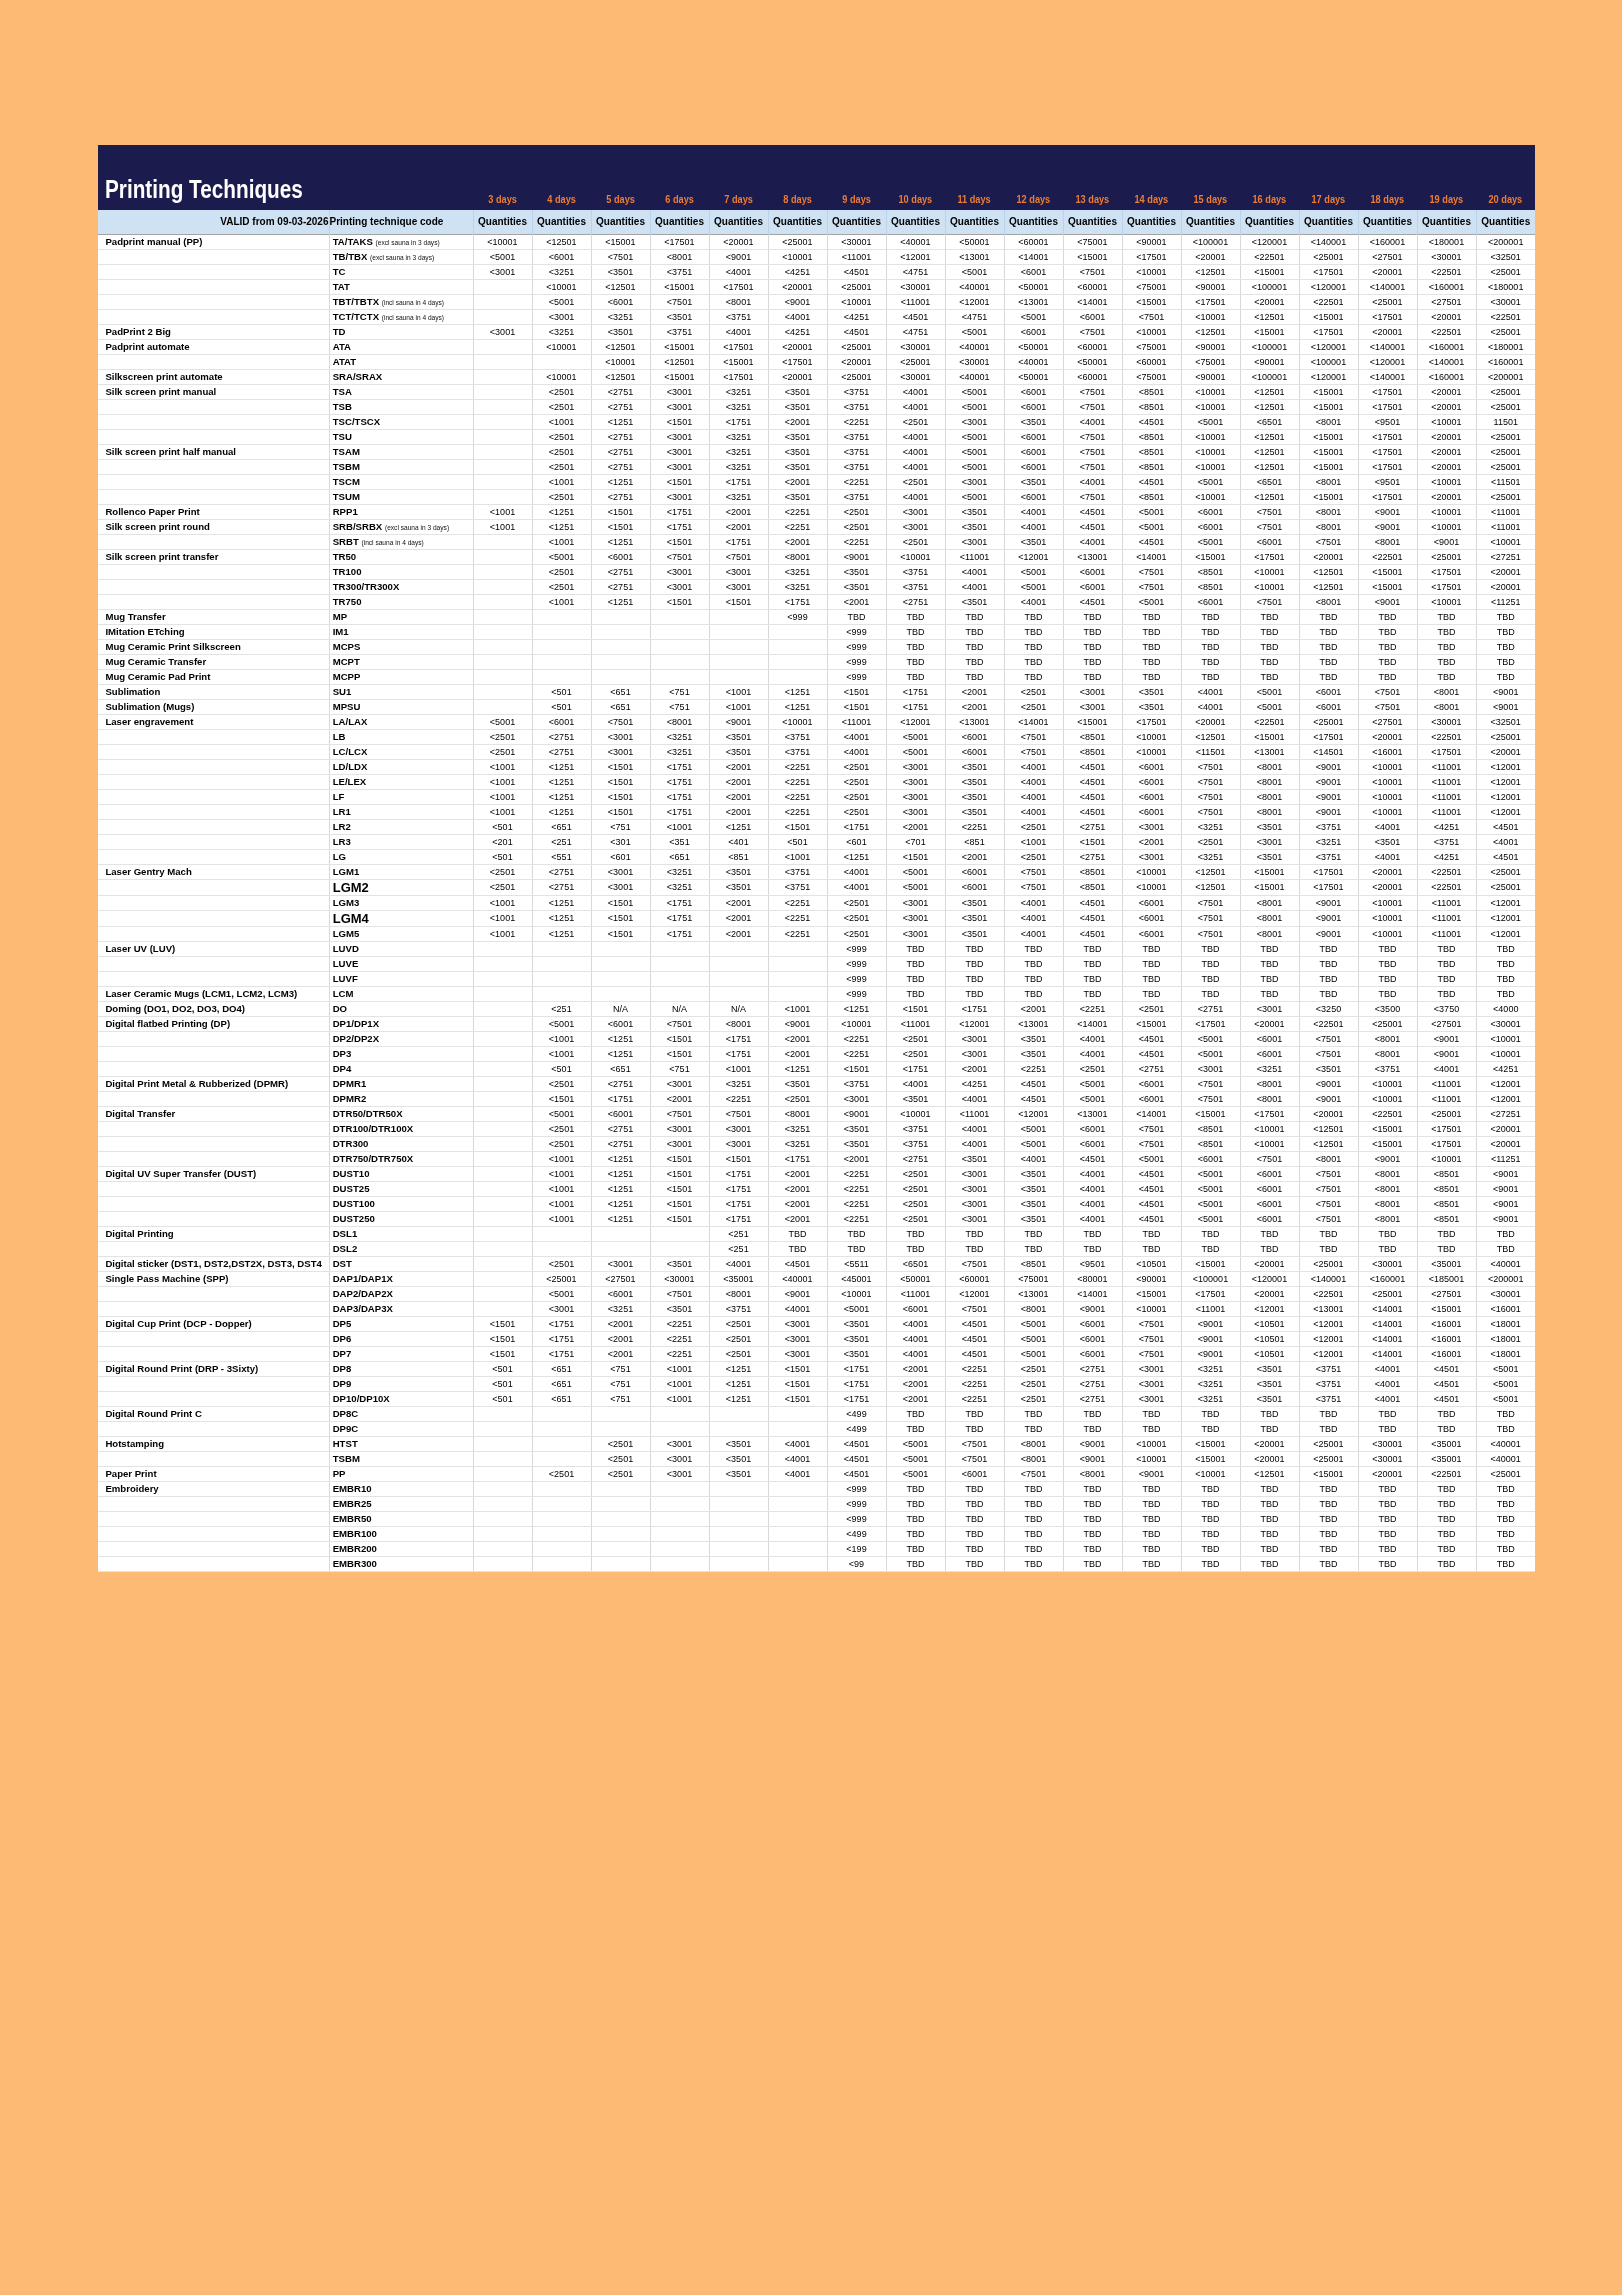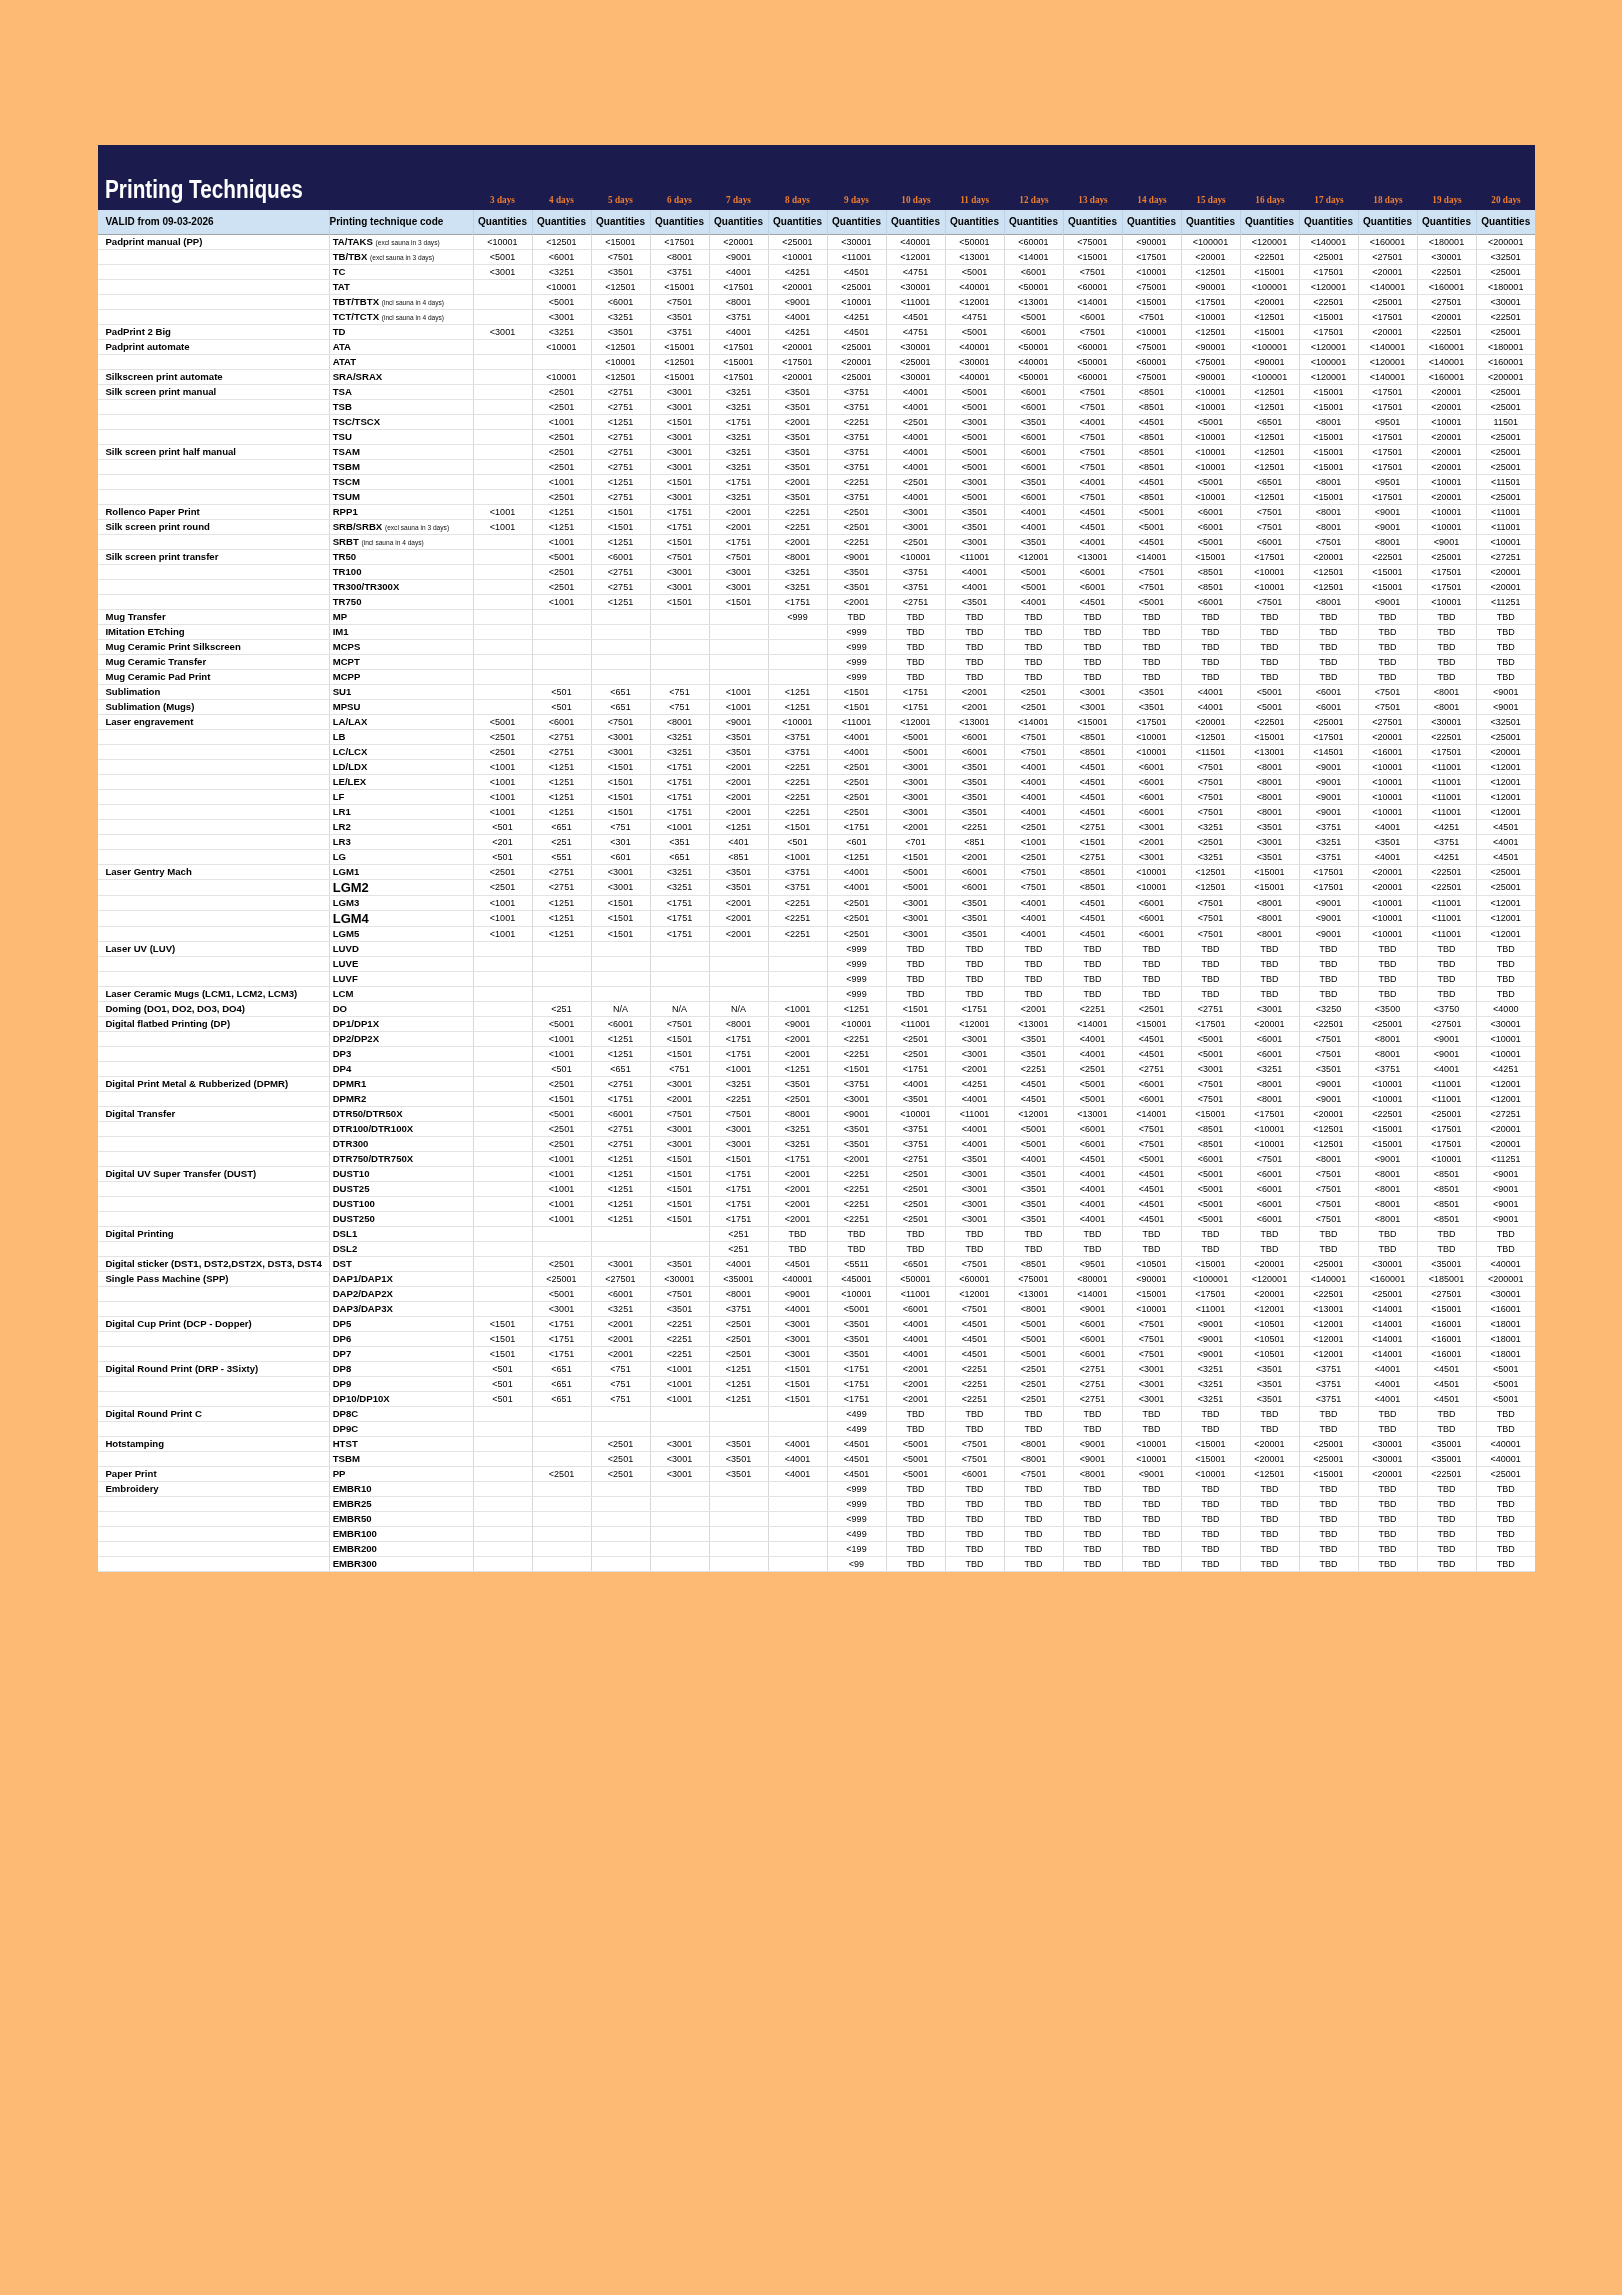--- a/index.html
+++ b/index.html
@@ -13,27 +13,27 @@
   html,body{margin:0;padding:0;background:#ffffff;}
   .page{position:relative;width:1622px;height:2295px;background:#fdba74;overflow:hidden;
         font-family:"Liberation Sans", sans-serif;}
   table.sheet{position:absolute;left:98px;top:145px;width:1435px;border-collapse:collapse;
         table-layout:fixed;border-bottom:1.1px solid #b5b5b5;}
   
   tr.bar td{background:var(--navy);border:none;vertical-align:bottom;height:60px;padding:0 0 5.3px 0;}
   td.title-cell{padding-left:7.4px !important;}
   .title{color:#ffffff;font-weight:bold;font-size:26.6px;white-space:nowrap;
          transform:scaleX(0.78);transform-origin:left bottom;letter-spacing:0px;}
-  td.day{text-align:center;font-family:Liberation Serif, serif;}
+  td.day{text-align:center;}
   td.day span{color:var(--orange);font-weight:bold;font-size:10px;white-space:nowrap;
          display:inline-block;transform:scaleX(0.92);}
   
   tr.subhead td{background:var(--lblue);height:23.4px;vertical-align:middle;font-weight:bold;
          font-size:10px;color:#000;padding:0;}
-  td.validfrom{text-align:left;padding-left:7.4px !important;white-space:nowrap;margin-top:24px;}
+  td.validfrom{text-align:right;padding-left:7.4px !important;white-space:nowrap;margin-top:24px;}
   td.codehead{text-align:left;padding-right:7.4px !important;white-space:nowrap;border-left:0.5px solid #bcd2e6;}
   td.quant{text-align:center;font-size:9.3px;border-left:0.5px solid #bcd2e6;
          white-space:nowrap;overflow:hidden;}
   
   tbody tr{height:15px;}
   tbody td{padding:0;vertical-align:middle;border-bottom:0.5px solid var(--rowline);background:#ffffff;}
   tr.gs td{border-top:0.8px solid var(--groupline);}
   td.glabel{font-weight:bold;font-size:9.6px;padding-left:7.4px;white-space:nowrap;overflow:hidden;}
   td.code{font-size:9.6px;padding-left:3.2px;border-left:0.5px solid var(--grid);white-space:nowrap;overflow:hidden;}
   td.code .code-text{font-weight:bold;}

